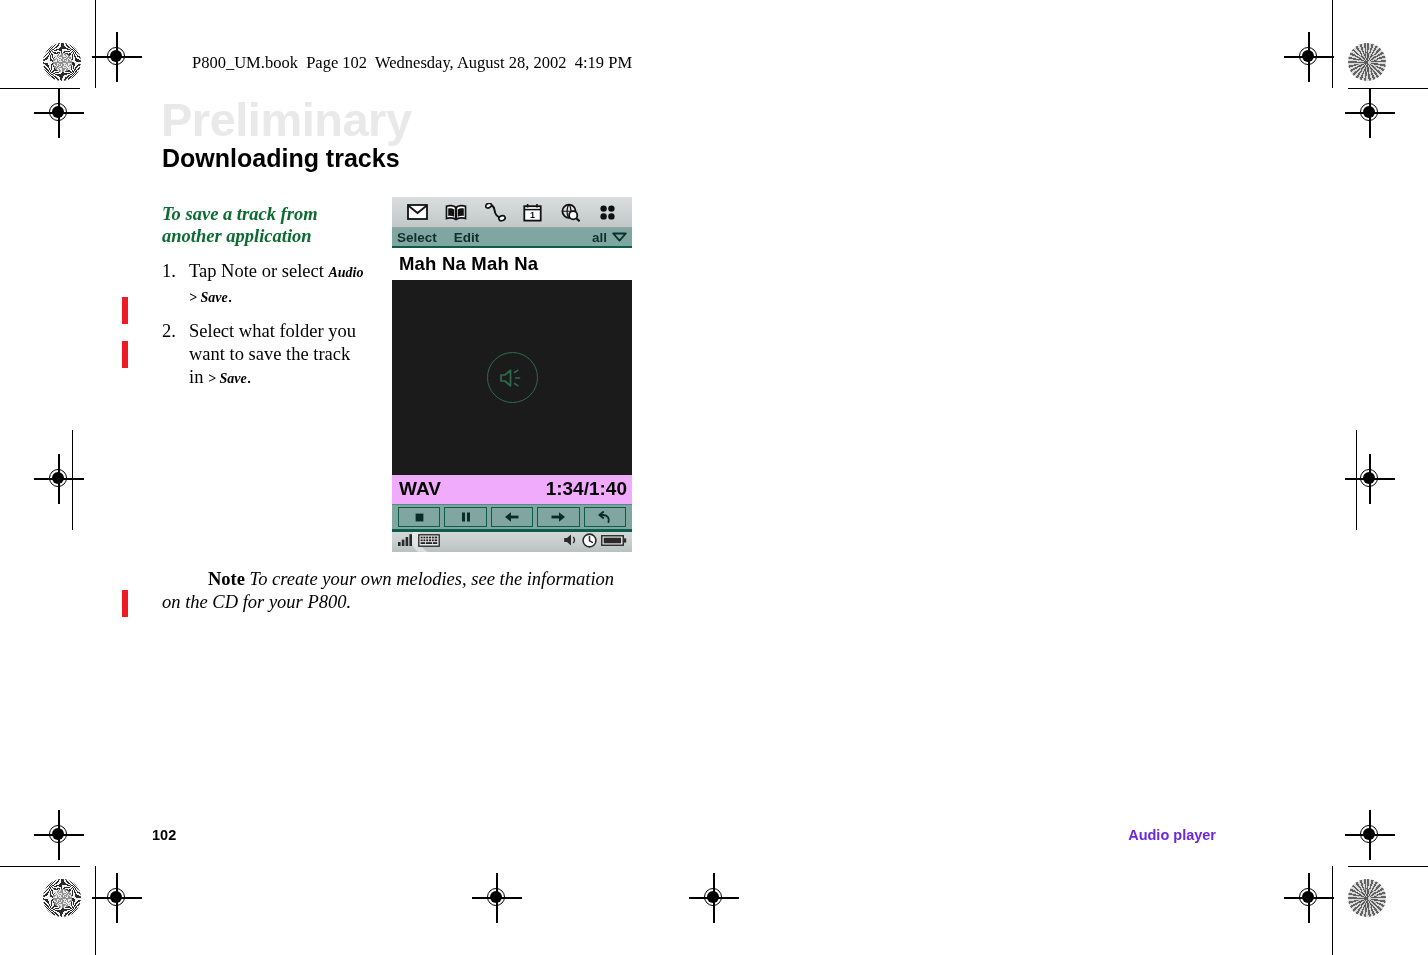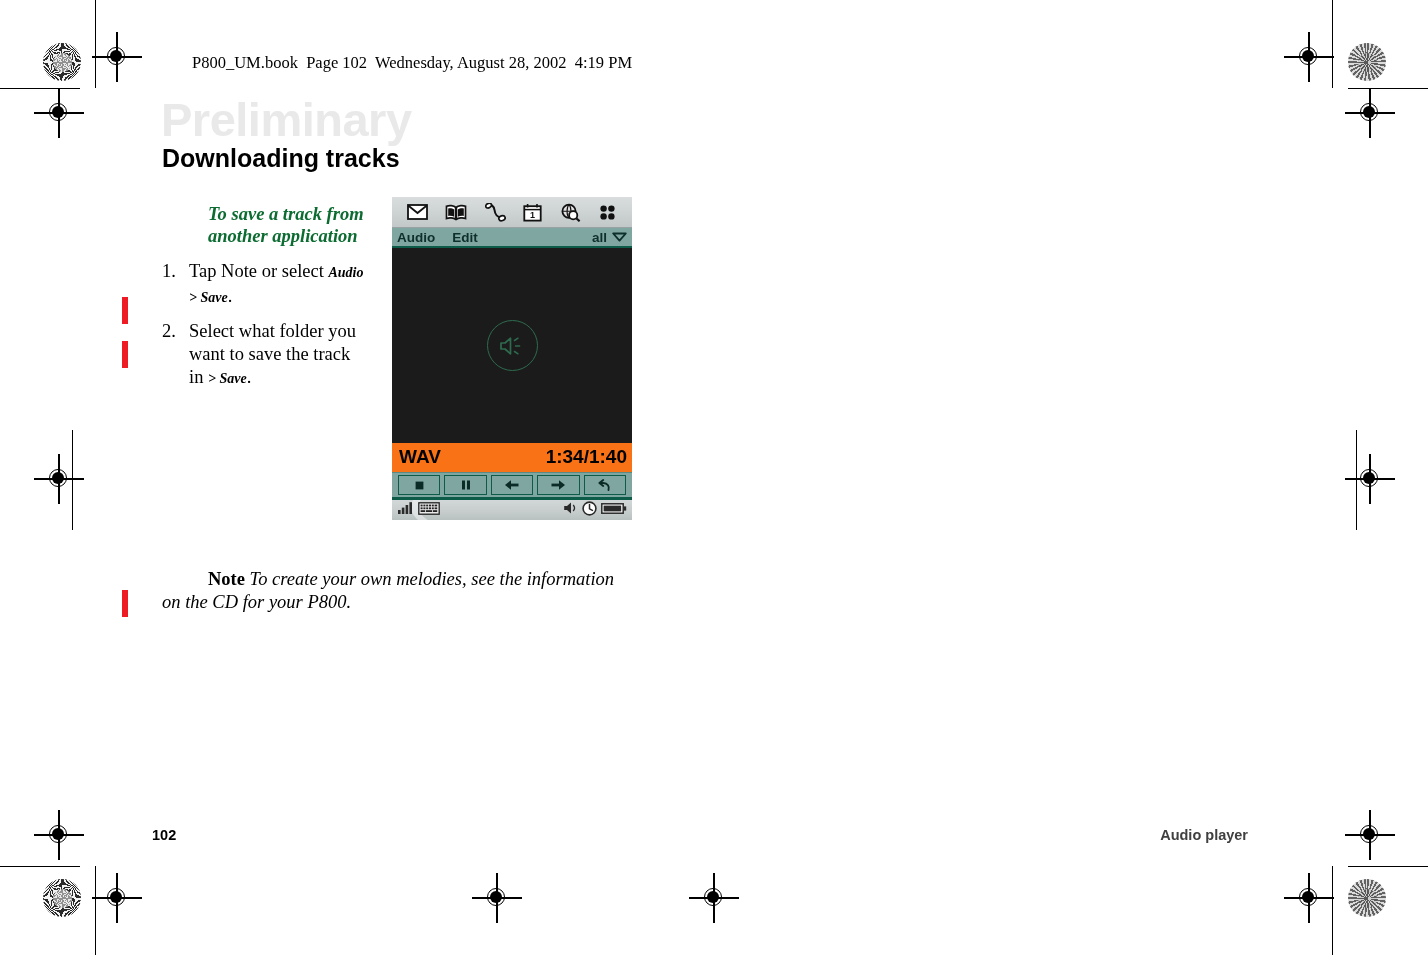--- a/index.html
+++ b/index.html
@@ -128,21 +128,20 @@
   .text-col p { margin: 0; }
 
   .sub-heading {
     font-family: "Liberation Serif", serif;
     font-weight: bold;
     font-style: italic;
     font-size: 18.5px;
     line-height: 22px;
     color: #0b6b31;
     margin-top: 22px;
-    margin-left: 46px;
   }
 
   ol.steps {
     margin: 0;
     padding: 0;
     list-style: none;
     margin-top: 13px;
   }
   ol.steps li {
     position: relative;
@@ -261,21 +260,21 @@
   }
 
   .dev-info {
     display: flex;
     align-items: center;
     justify-content: space-between;
     padding: 3px 5px 4px 7px;
     font-size: 19px;
     font-weight: bold;
     color: #000;
-    background: #f97316;
+    background: #f0abfc;
   }
 
   .dev-controls {
     background: #7fa6a0;
     border-top: 1px solid #5b8a84;
     border-bottom: 3px solid #0d5c4a;
     display: flex;
     align-items: center;
     justify-content: space-between;
     padding: 3px 4px;
@@ -321,26 +320,26 @@
     position: absolute;
     left: 152px;
     top: 827px;
     font-family: "Liberation Sans", sans-serif;
     font-size: 14.5px;
     font-weight: bold;
     color: #000;
   }
   .footer-chapter {
     position: absolute;
-    right: 180px;
+    right: 212px;
     top: 827px;
     font-family: "Liberation Sans", sans-serif;
     font-size: 14.5px;
     font-weight: bold;
-    color: #404040;
+    color: #6d28d9;
   }
 </style>
 </head>
 <body>
 
 <div>
 
   <div class="crop-line" style="left:95px;top:0;width:1.4px;height:88px;"></div>
   <div class="crop-line" style="left:0;top:88px;width:80px;height:1.4px;"></div>
   <div class="starburst" style="left:43px;top:43px;"></div>
@@ -504,31 +503,32 @@
       <svg width="19" height="19" viewBox="0 0 19 19">
         <circle cx="5.6" cy="5.6" r="3.2" fill="#111"></circle>
         <circle cx="13.4" cy="5.6" r="3.2" fill="#111"></circle>
         <circle cx="5.6" cy="13.4" r="3.2" fill="#111"></circle>
         <circle cx="13.4" cy="13.4" r="3.2" fill="#111"></circle>
       </svg>
     </span>
   </div>
 
   <div class="dev-menubar">
-    <span class="mi">Audio</span>
+    <span class="mi">Select</span>
     <span class="mi">Edit</span>
     <span class="spacer"></span>
     <span class="all">all</span>
     <span>
       <svg width="15" height="10" viewBox="0 0 15 10">
         <path d="M1.2 1.5 H13.8 L7.5 8.6 Z" fill="none" stroke="#0e2f2b" stroke-width="1.8" stroke-linejoin="round"></path>
       </svg>
     </span>
   </div>
 
+  <div class="dev-title">Mah Na Mah Na</div>
 
   <div class="dev-viewer">
     <div class="spk-circle">
       <svg width="28" height="24" viewBox="0 0 28 24">
         <path d="M3 9 H7 L12.5 4.2 V19.8 L7 15 H3 Z" fill="none" stroke="#2e6b4e" stroke-width="1.7" stroke-linejoin="round"></path>
         <path d="M16.5 6.5 L20 4.2 M17.5 12 L21.6 12 M16.5 17.5 L20 19.8" fill="none" stroke="#2e6b4e" stroke-width="1.5" stroke-linecap="round"></path>
       </svg>
     </div>
   </div>
 

